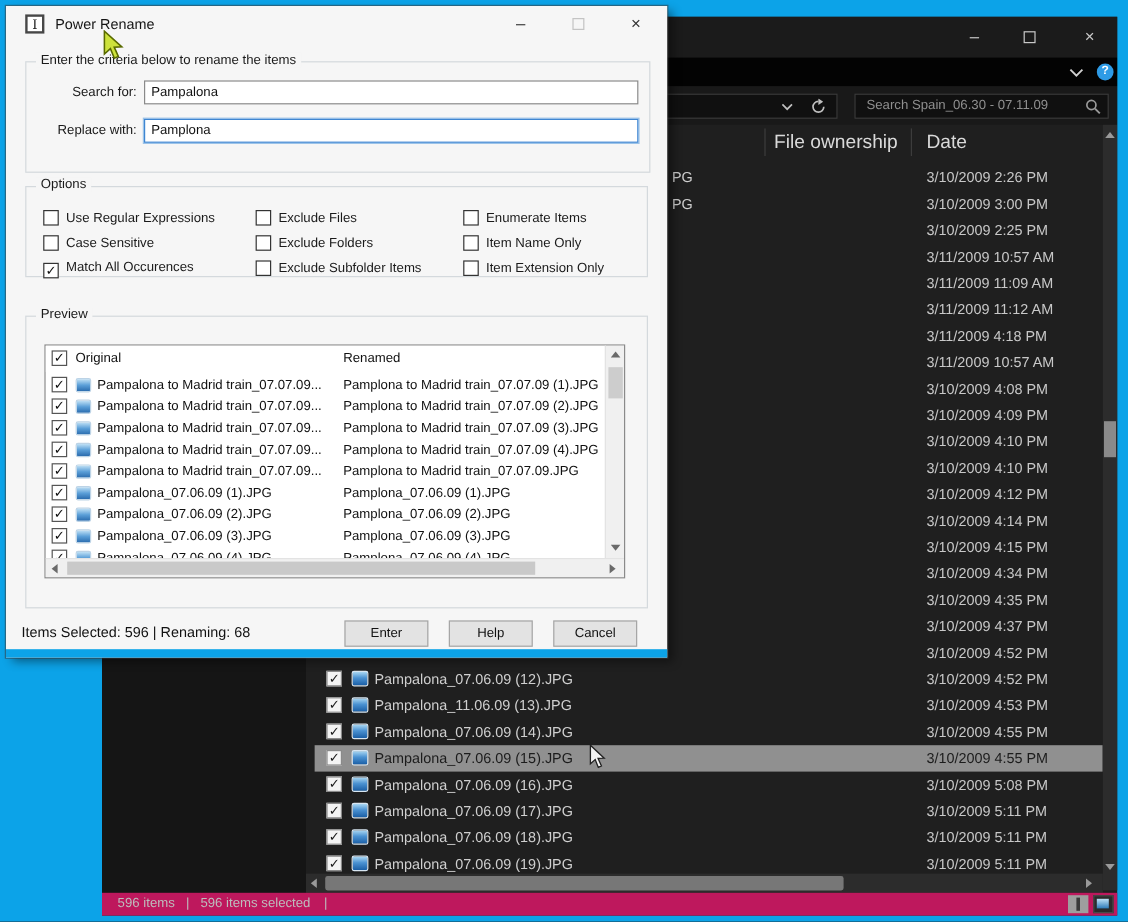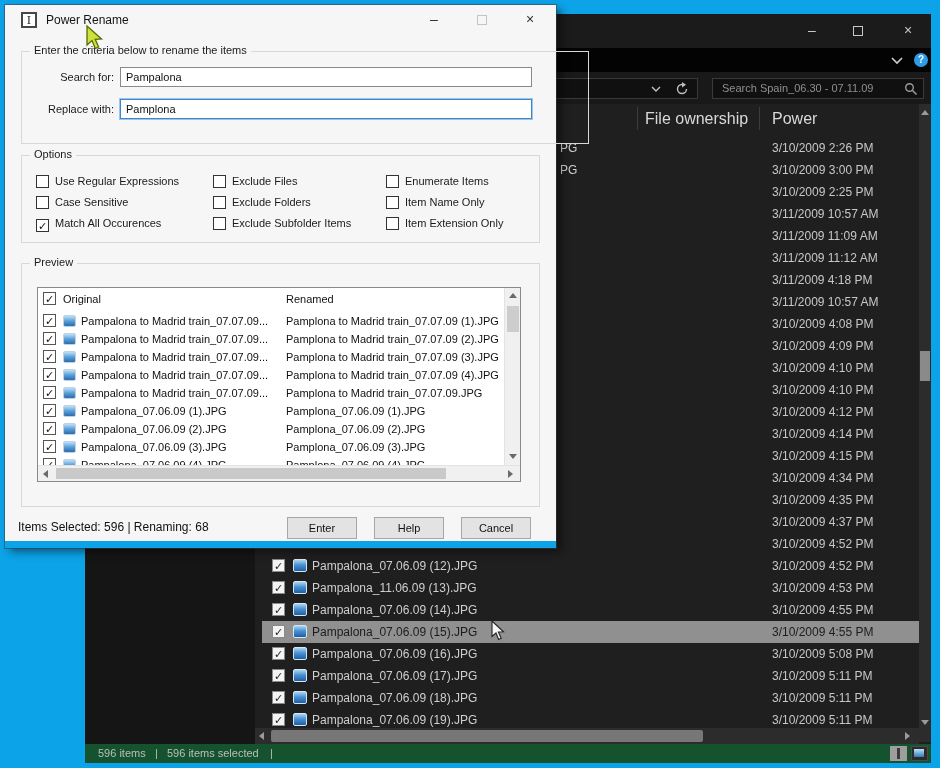--- a/index.html
+++ b/index.html
@@ -26,21 +26,21 @@
   .ex-cb { position:absolute; left:10px; top:4px; width:13px; height:13px; background:#f4f4f4; border:1px solid #8a8a8a; color:#1d1d1d; font-size:11px; line-height:12px; text-align:center; }
   .ex-fic { position:absolute; left:31px; top:4px; width:14px; height:13px; border-radius:2px; border:1px solid #d8e6f2; background:linear-gradient(180deg,#a8d6f2 0%,#4b92d2 45%,#1b5fa6 100%); }
   .ex-name { position:absolute; left:50px; top:0; line-height:22px; font-size:12px; color:#cfcfcf; white-space:nowrap; }
   .ex-name.frag { left:298px; }
   .hl .ex-name, .hl .ex-date { color:#1c1c1c; }
   .ex-date { position:absolute; left:510px; top:0; line-height:22px; font-size:12px; color:#c8c8c8; white-space:nowrap; }
   .ex-vscroll { position:absolute; left:834px; top:90px; width:12px; height:638px; background:#2c2c2c; }
   .ex-vthumb { position:absolute; left:1px; top:247px; width:10px; height:30px; background:#8a8a8a; }
   .ex-hscroll { position:absolute; left:170px; top:714px; width:664px; height:16px; background:#2c2c2c; }
   .ex-hthumb { position:absolute; left:16px; top:2px; width:432px; height:12px; background:#777; border-radius:2px; }
-  .ex-status { position:absolute; left:0; top:730px; width:846px; height:19px; background:#14532d; color:#bdbdbd; font-size:11px; line-height:19px; }
+  .ex-status { position:absolute; left:0; top:730px; width:846px; height:19px; background:#be185d; color:#bdbdbd; font-size:11px; line-height:19px; }
   .st-item { position:absolute; top:0; white-space:nowrap; }
   .view-btn1 { position:absolute; left:805px; top:2px; width:17px; height:15px; background:#9e9e9e; }
   .view-btn1 i { position:absolute; left:7px; top:2px; width:3px; height:11px; background:#3a3a3a; }
   .view-btn2 { position:absolute; left:826px; top:2px; width:17px; height:15px; background:#2b2b2b; border:1px solid #4a4a4a; }
   .view-btn2 i { position:absolute; left:2px; top:2px; width:10px; height:8px; background:linear-gradient(180deg,#bfe2f7,#2e7bb8); }
 
   
   .tri { position:absolute; width:0; height:0; }
   .t-up    { border-left:4px solid transparent; border-right:4px solid transparent; border-bottom:5px solid #9a9a9a; }
   .t-down  { border-left:4px solid transparent; border-right:4px solid transparent; border-top:5px solid #9a9a9a; }
@@ -118,21 +118,21 @@
       </svg>
     </div>
   </div>
 
   <div class="ex-navpane"></div>
 
   <div class="ex-headers">
     <span class="hdr-div" style="left:382px"></span>
     <span class="hdr" style="left:390px">File ownership</span>
     <span class="hdr-div" style="left:504px"></span>
-    <span class="hdr" style="left:517px">Power</span>
+    <span class="hdr" style="left:517px">Date</span>
   </div>
 
   <div class="ex-list" id="ex-rows">
       <div class="ex-row" style="top: 4px;">
         <span class="ex-name frag">PG</span>
         <span class="ex-date">3/10/2009 2:26 PM</span>
       </div>
       <div class="ex-row" style="top: 26px;">
         <span class="ex-name frag">PG</span>
         <span class="ex-date">3/10/2009 3:00 PM</span>
@@ -266,29 +266,29 @@
 
 <div id="dialog">
   <div>
     <span class="dlg-icon">I</span>
     <span class="dlg-title">Power Rename</span>
     <span class="dlg-btn" style="left:418px">–</span>
     <span class="max-box dlg-max" style="left:472px;top:10px;border-color:#c4c4c4"></span>
     <span class="dlg-btn" style="left:514px">×</span>
   </div>
 
-  <div class="groupbox" style="left:16px;top:46px;width:568px;height:93px">
+  <div class="groupbox" style="left:16px;top:46px;width:521px;height:93px">
     <span class="gb-label">Enter the criteria below to rename the items</span>
     <span class="fld-label" style="top:19px">Search for:</span>
     <div class="fld-input" style="top:15px">Pampalona</div>
     <span class="fld-label" style="top:51px">Replace with:</span>
     <div class="fld-input focus" style="top:47px">Pamplona</div>
   </div>
 
-  <div class="groupbox" id="opt-grid" style="left:16px;top:150px;width:519px;height:88px">
+  <div class="groupbox" id="opt-grid" style="left:16px;top:150px;width:519px;height:76px">
     <span class="gb-label">Options</span>
   <label class="opt" style="left: 14px; top: 19px;"><span class="cb"></span><span>Use Regular Expressions</span></label>
       <label class="opt" style="left: 14px; top: 40px;"><span class="cb"></span><span>Case Sensitive</span></label>
       <label class="opt" style="left: 14px; top: 61px;"><span class="cb">✓</span><span>Match All Occurences</span></label>
       <label class="opt" style="left: 191px; top: 19px;"><span class="cb"></span><span>Exclude Files</span></label>
       <label class="opt" style="left: 191px; top: 40px;"><span class="cb"></span><span>Exclude Folders</span></label>
       <label class="opt" style="left: 191px; top: 61px;"><span class="cb"></span><span>Exclude Subfolder Items</span></label>
       <label class="opt" style="left: 364px; top: 19px;"><span class="cb"></span><span>Enumerate Items</span></label>
       <label class="opt" style="left: 364px; top: 40px;"><span class="cb"></span><span>Item Name Only</span></label>
       <label class="opt" style="left: 364px; top: 61px;"><span class="cb"></span><span>Item Extension Only</span></label>

